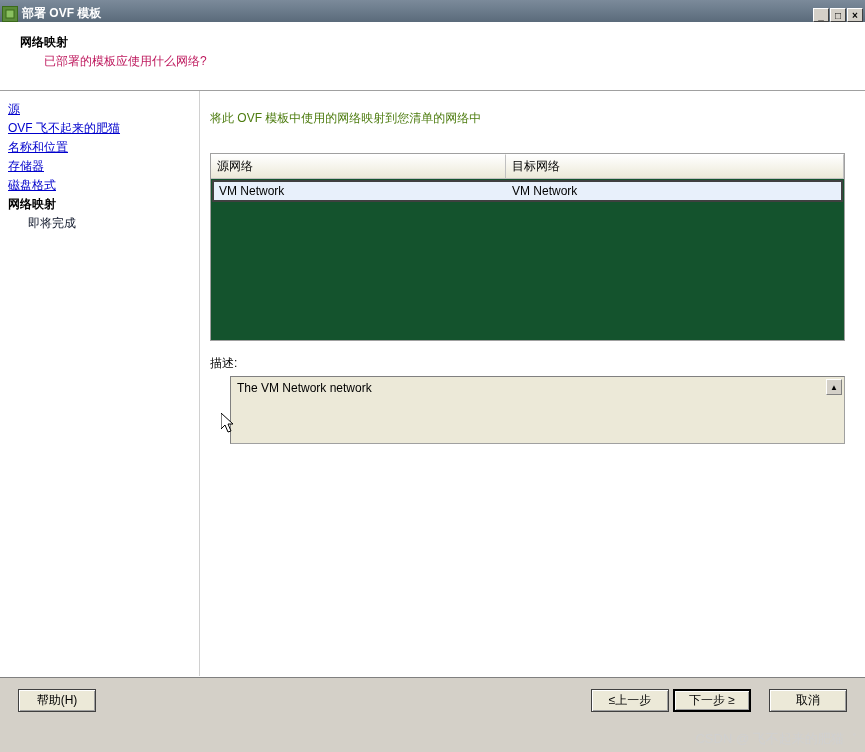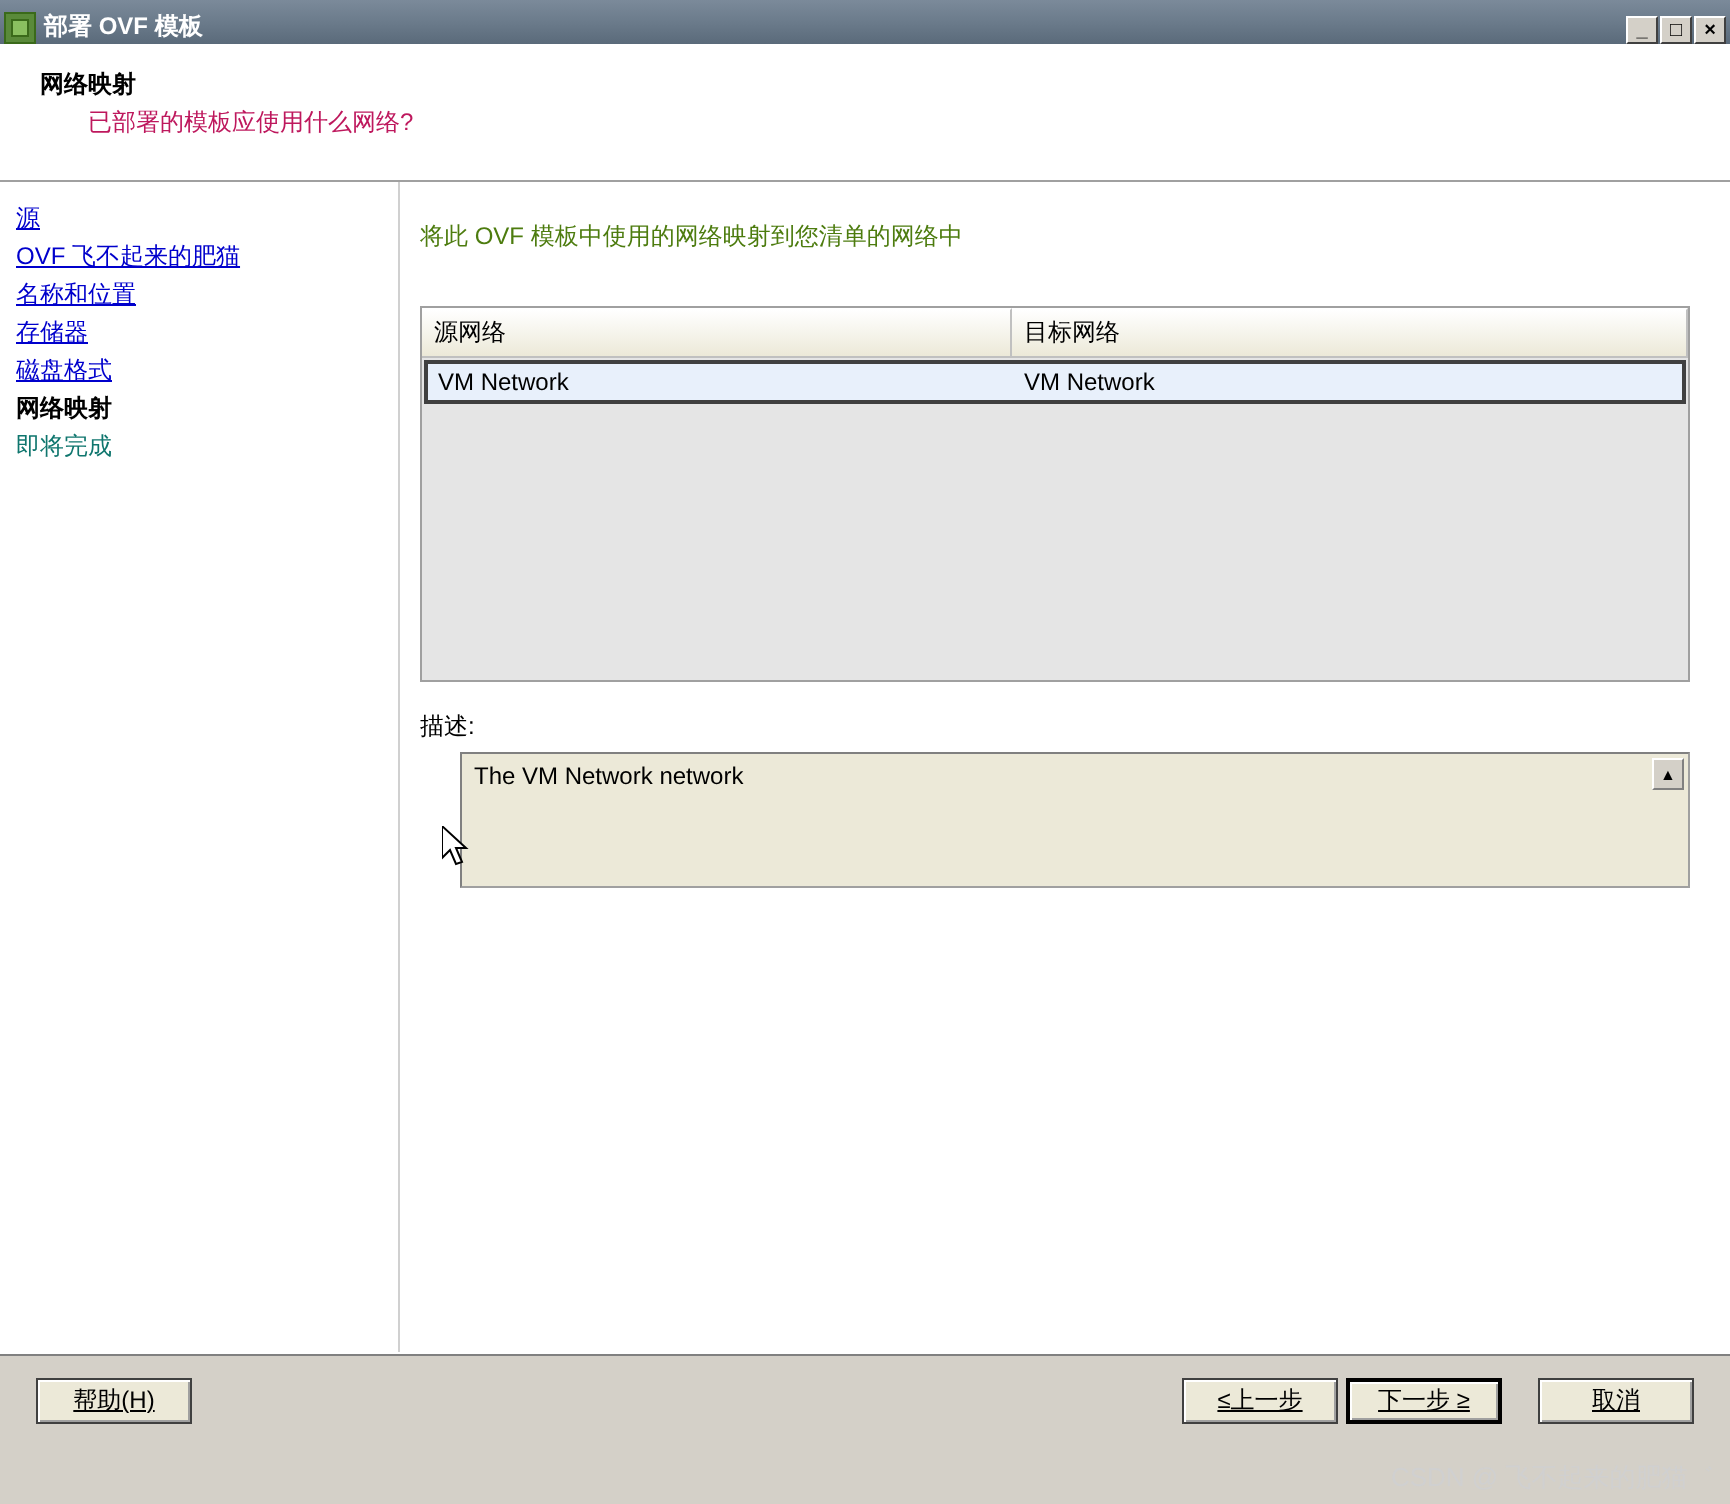--- a/index.html
+++ b/index.html
@@ -66,29 +66,29 @@
   border-right: 1px solid #d0d0d0;
 }
 .sidebar-item {
   display: block;
   margin-bottom: 2px;
   font-size: 12px;
   cursor: pointer;
 }
 .sidebar-link { color: #0000cc; text-decoration: underline; }
 .sidebar-current { color: #000; font-weight: bold; text-decoration: none; }
-.sidebar-disabled { color: #0f766e; text-decoration: none; cursor: default; }
+.sidebar-disabled { color: #0f172a; text-decoration: none; cursor: default; margin-left: 20px; }
 .main-panel {
   flex: 1;
   padding: 19px 20px 10px 10px;
 }
 .instruction { margin-bottom: 26px; color: #4d7c0f; }
 .network-table {
   border: 1px solid #a0a0a0;
-  background: #e5e5e5;
+  background: #14532d;
   height: 188px;
   margin-top: 16px;
 }
 .table-header {
   display: flex;
   background: #ece9d8;
   border-bottom: 1px solid #c0c0c0;
 }
 .table-header-cell {
   padding: 3px 6px;
@@ -149,21 +149,20 @@
 .btn {
   min-width: 78px;
   height: 23px;
   background: #ece9d8;
   border: 1px solid #404040;
   box-shadow: inset 1px 1px 0 #fff, inset -1px -1px 0 #a0a0a0;
   font-size: 12px;
   font-family: inherit;
   cursor: pointer;
   padding: 0 10px;
-  text-decoration: underline;
 }
 .btn-default {
   border: 2px solid #000;
 }
 .btn-pair { display: flex; }
 .btn-pair .btn { margin-right: 4px; }
 .cursor-arrow {
   position: absolute;
   left: 221px;
   top: 413px;

